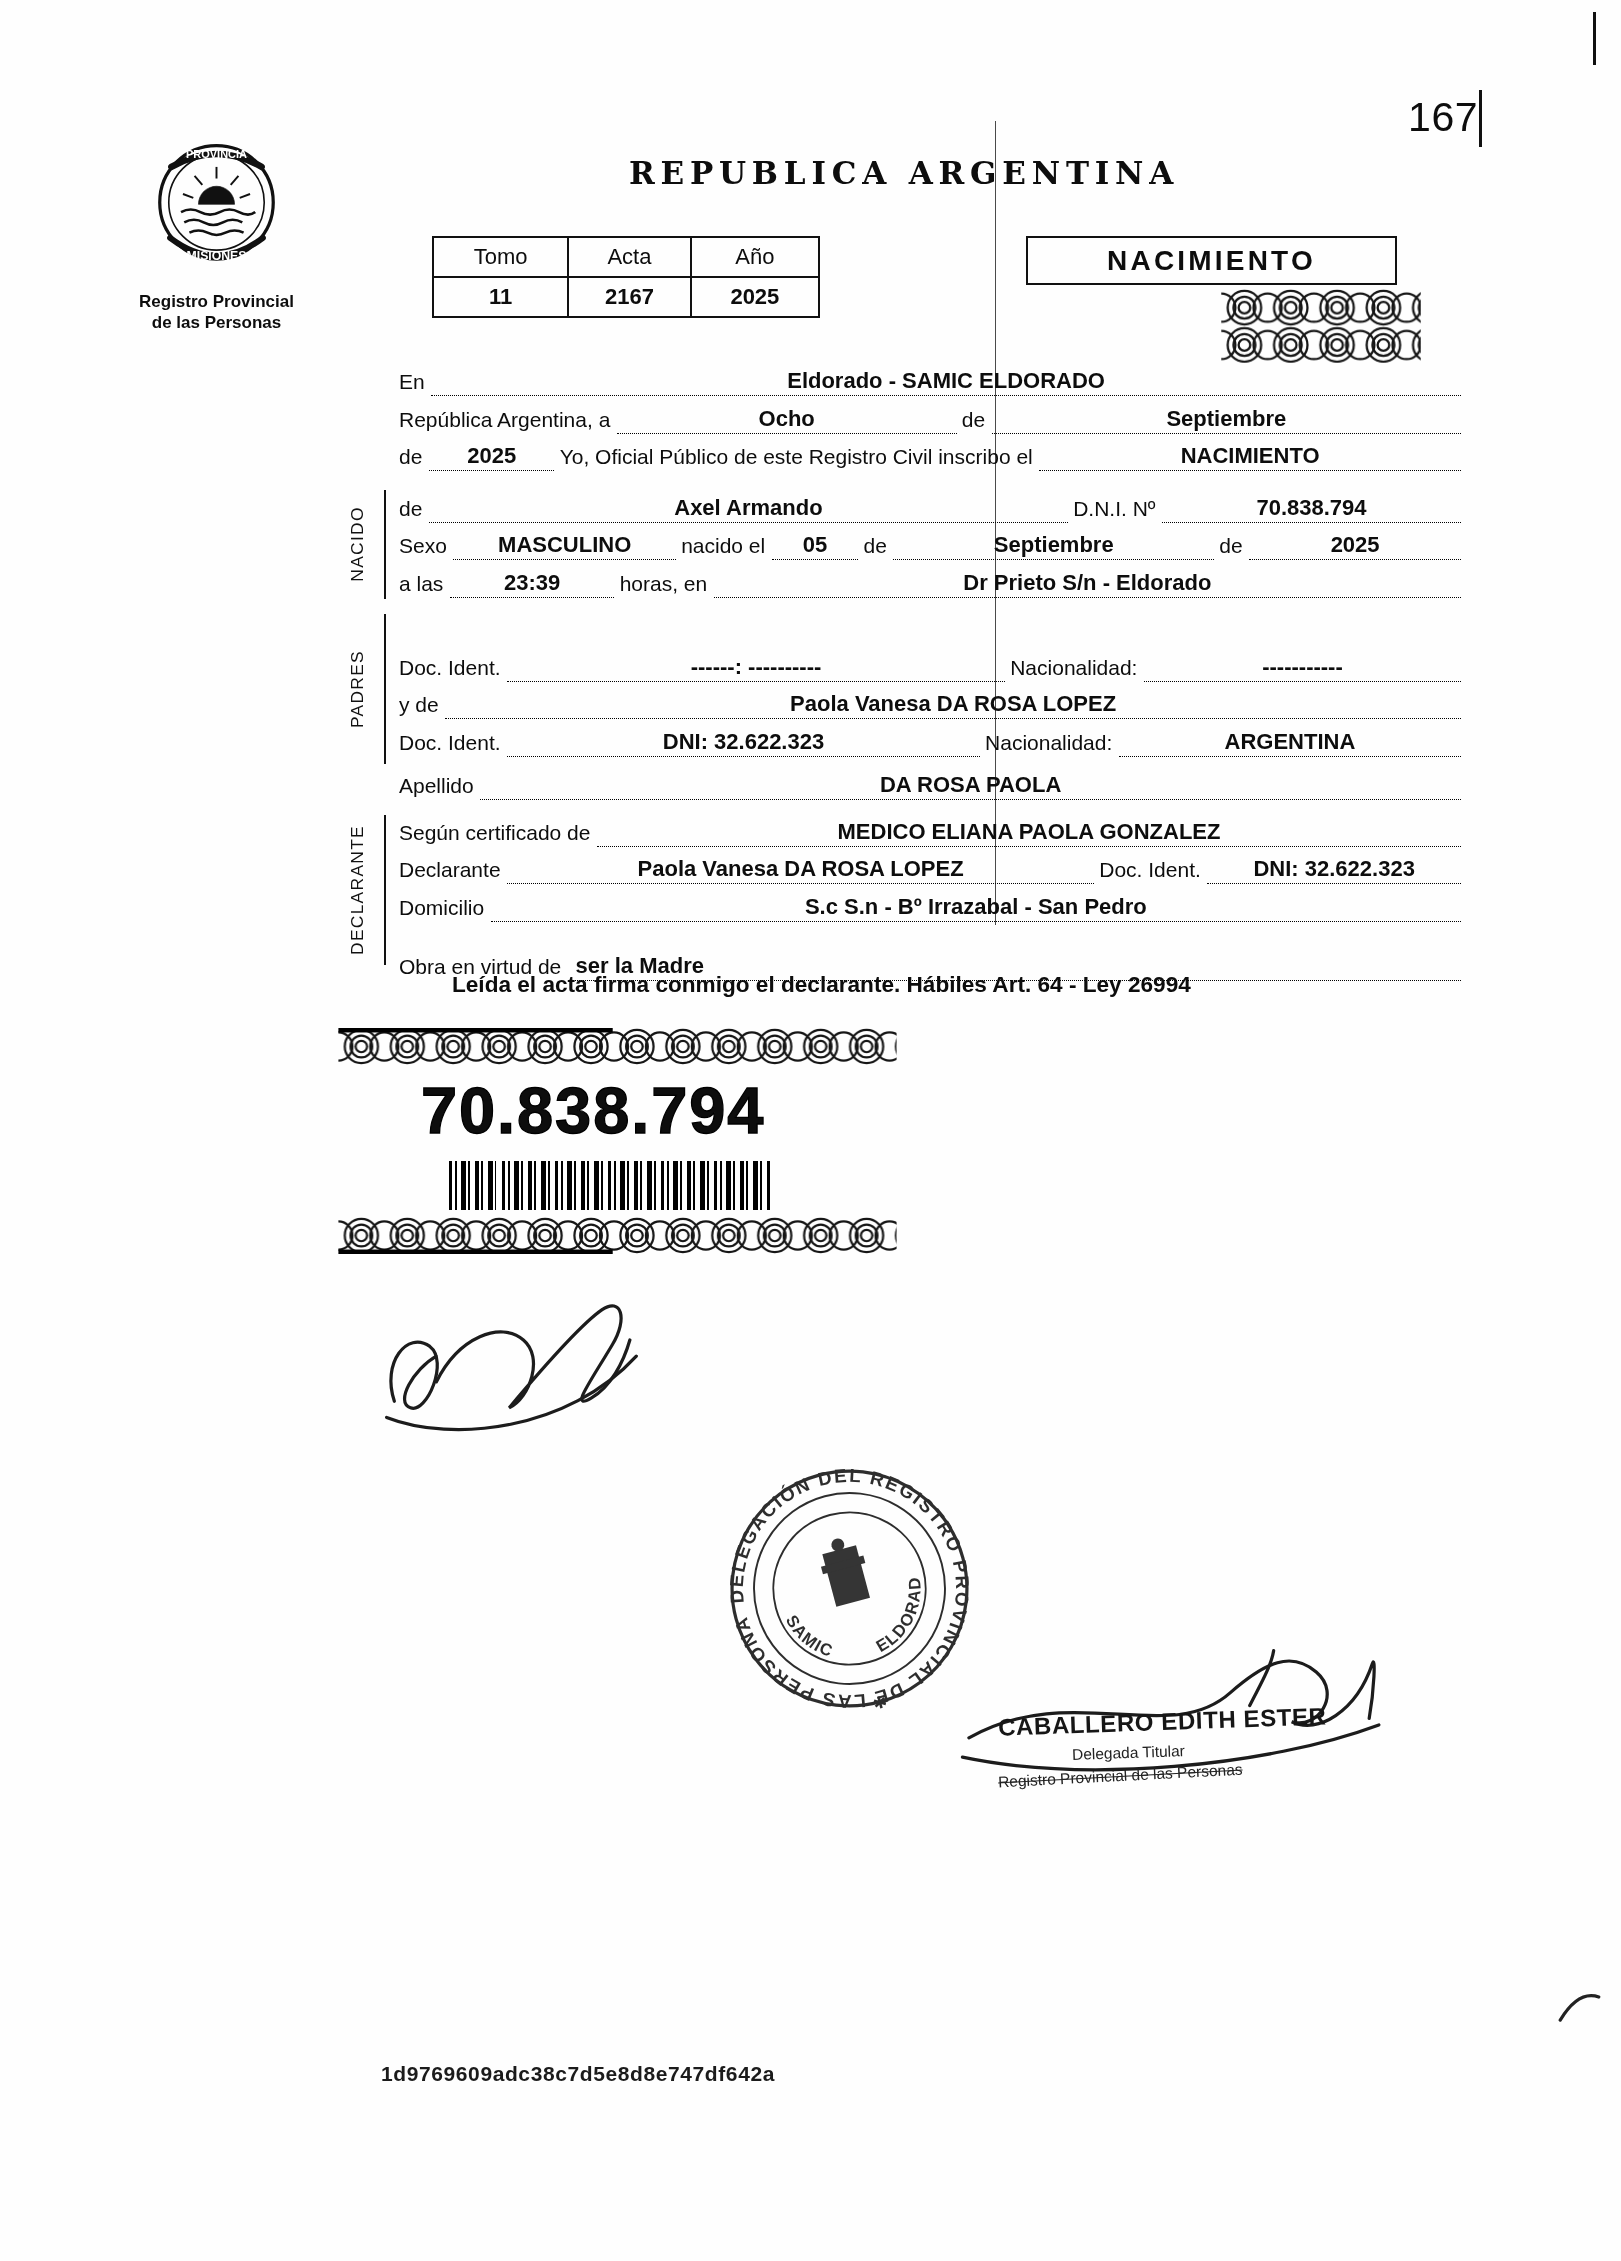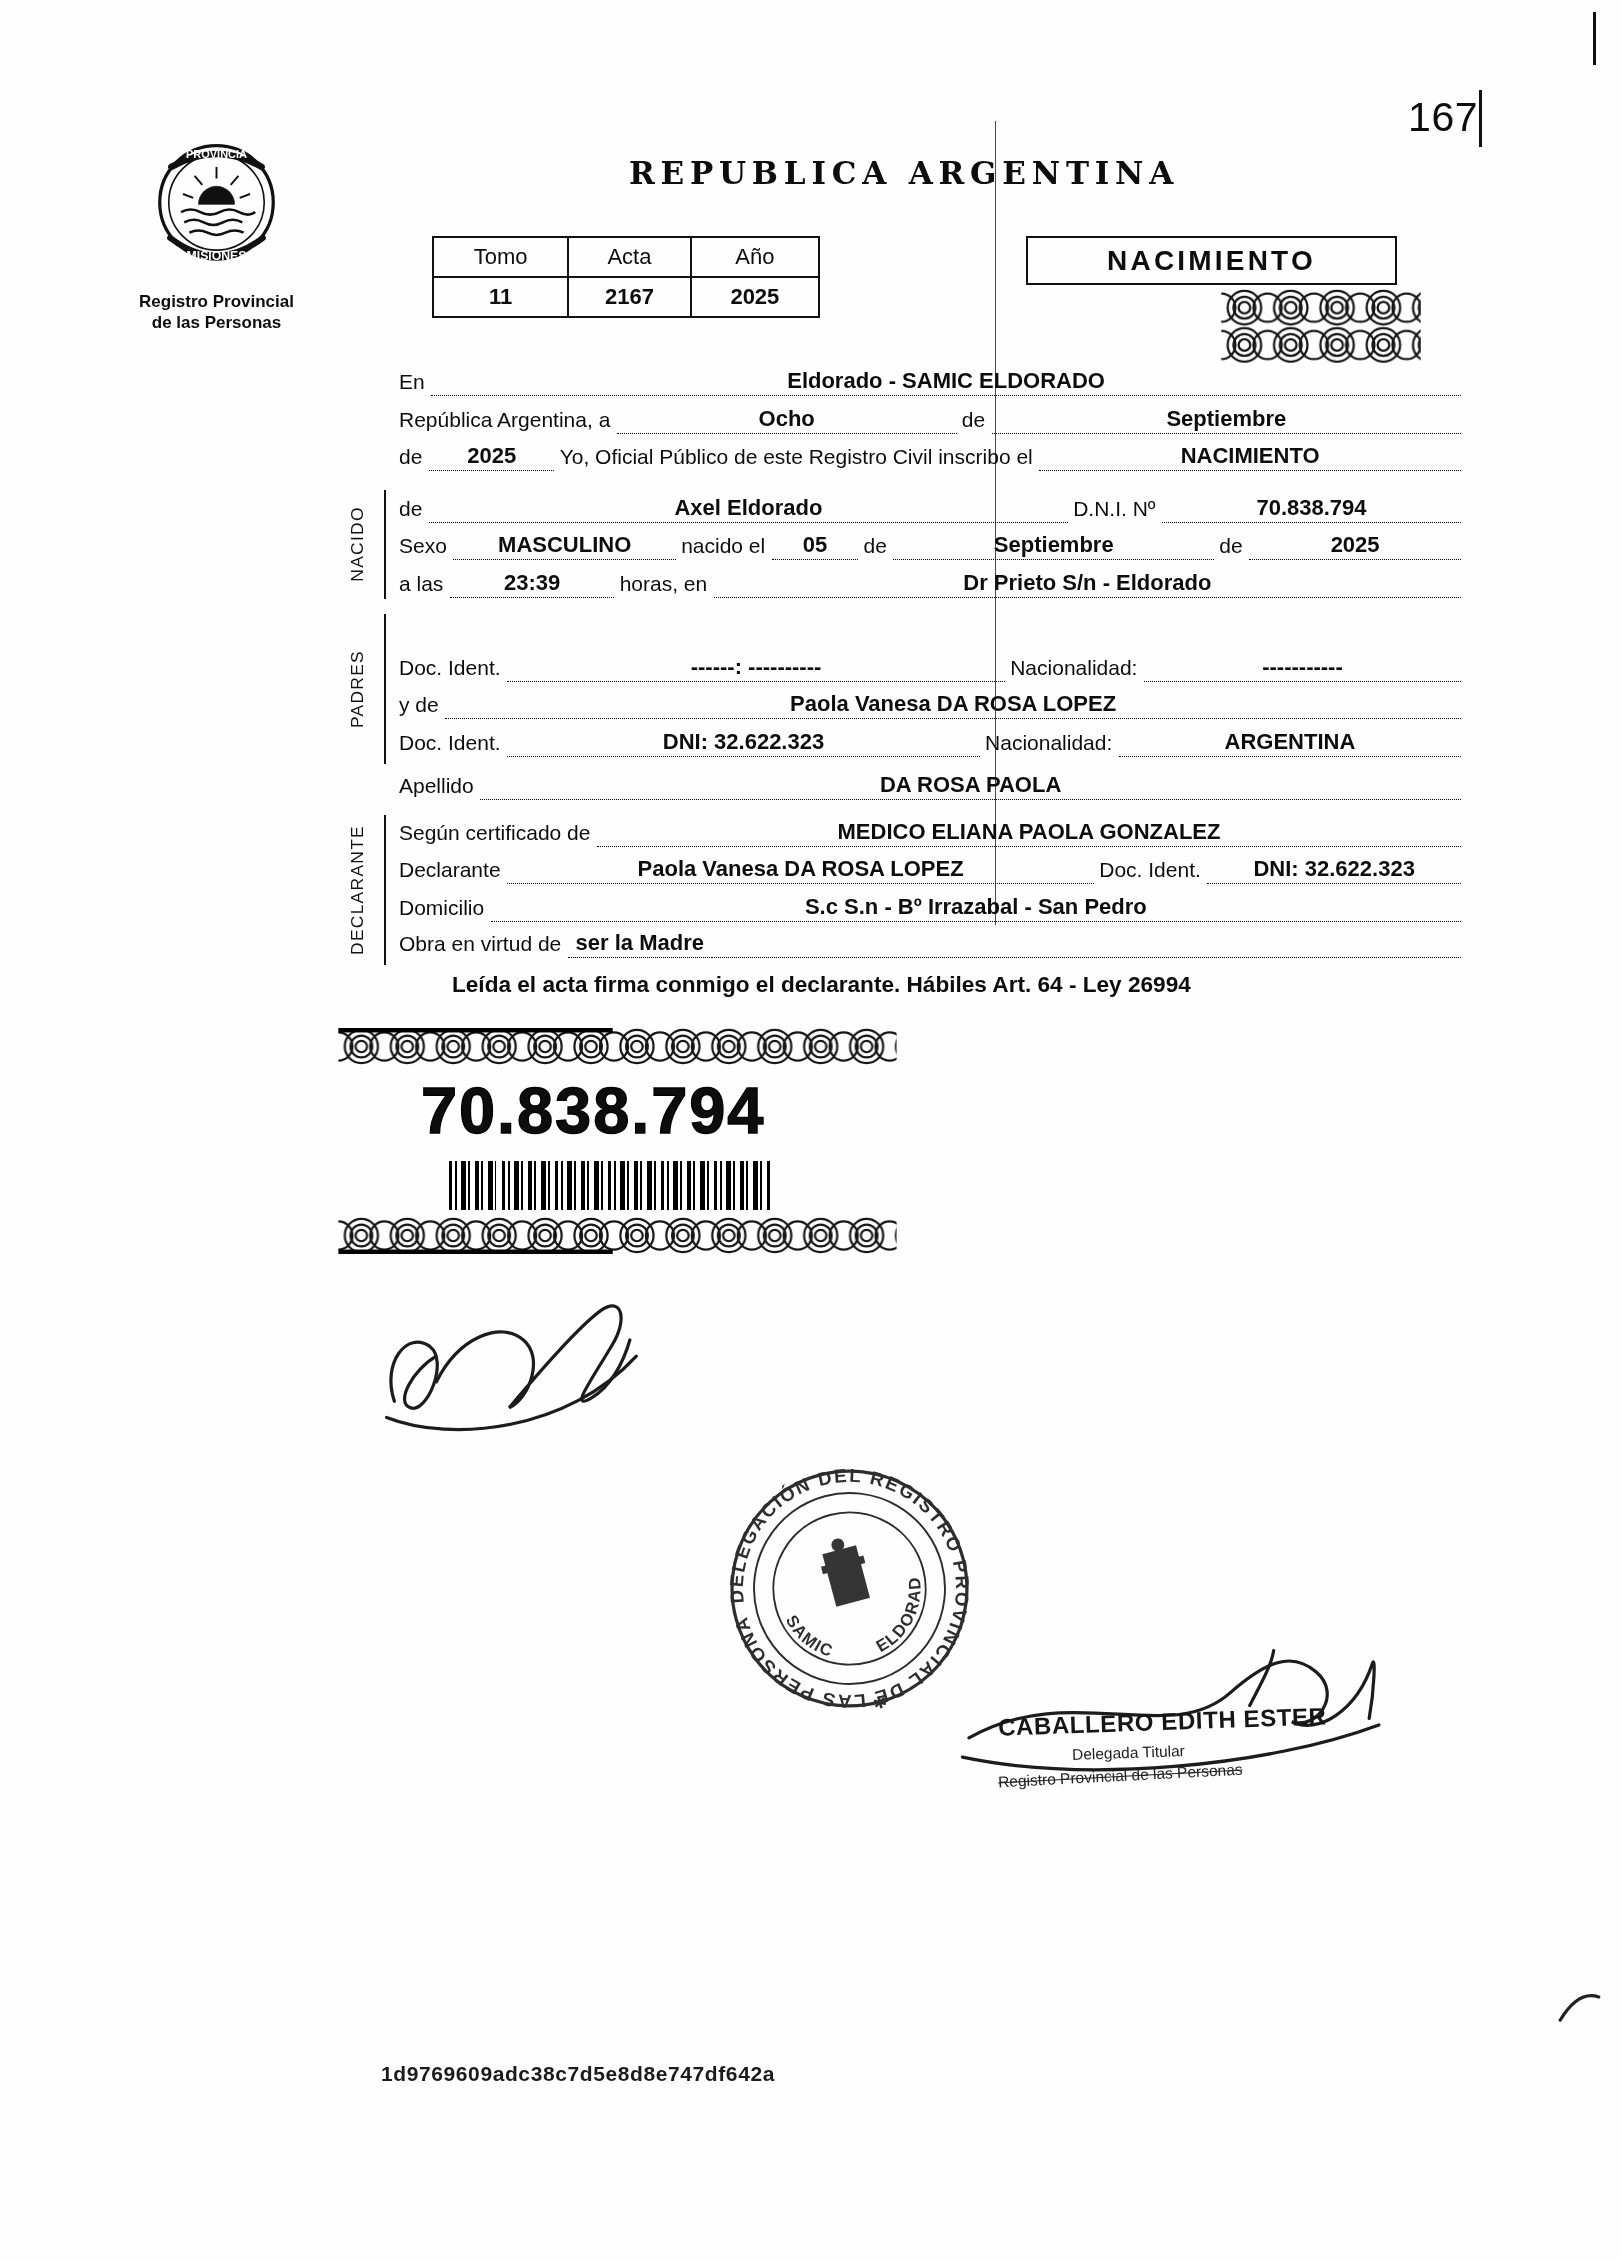--- a/index.html
+++ b/index.html
@@ -23,21 +23,21 @@
   .act-box{border:2.6px solid #111;display:flex;align-items:center;justify-content:center;
            font-size:28px;font-weight:bold;letter-spacing:3.2px;}
 
   
   .fline{position:absolute;left:399px;width:1062px;display:flex;align-items:flex-end;
          font-size:21px;white-space:nowrap;line-height:1.15;}
   .lbl{flex:0 0 auto;padding:0 6.5px 1.9px 0;}
   .lbl.mid{padding-left:5.2px;}
   .val{border-bottom:1.9px dotted #000;text-align:center;font-weight:bold;
        font-size:22px;padding:0 7.8px 1.9px;min-width:0;}
-  .val.left{text-align:left;}
+  .val.left{text-align:left;margin-top:23px;}
   .fill{border-bottom:1.9px dotted #000;flex:1 1 auto;height:5.2px;}
 
   .vlabel{position:absolute;transform:translate(-50%,-50%) rotate(-90deg);
           font-size:17.4px;letter-spacing:1.3px;color:#111;}
   .bracket{position:absolute;width:1.9px;background:#111;}
 
   .closing{font-size:22.6px;font-weight:bold;text-align:center;}
 
   .big-dni{font-size:65px;font-weight:bold;letter-spacing:1.9px;-webkit-text-stroke:1.3px #000;}
   .barcode{background:repeating-linear-gradient(90deg,
@@ -141,21 +141,21 @@
     <span class="val" style="flex:0 0 110px">2025</span>
     <span class="lbl mid">Yo, Oficial Público de este Registro Civil inscribo el</span>
     <span class="val" style="flex:1">NACIMIENTO</span>
   </div>
 
   <div class="bracket" style="left:384px;top:490px;height:109px"></div>
   <div class="vlabel" style="left:357px;top:544px">NACIDO</div>
 
   <div class="fline" style="top:495px">
     <span class="lbl">de</span>
-    <span class="val" style="flex:2.2">Axel Eldorado</span>
+    <span class="val" style="flex:2.2">Axel Armando</span>
     <span class="lbl mid">D.N.I. Nº</span>
     <span class="val" style="flex:1">70.838.794</span>
   </div>
   <div class="fline" style="top:532px">
     <span class="lbl">Sexo</span>
     <span class="val" style="flex:0 0 207px">MASCULINO</span>
     <span class="lbl mid">nacido el</span>
     <span class="val" style="flex:0 0 71px">05</span>
     <span class="lbl mid">de</span>
     <span class="val" style="flex:1.4">Septiembre</span>

